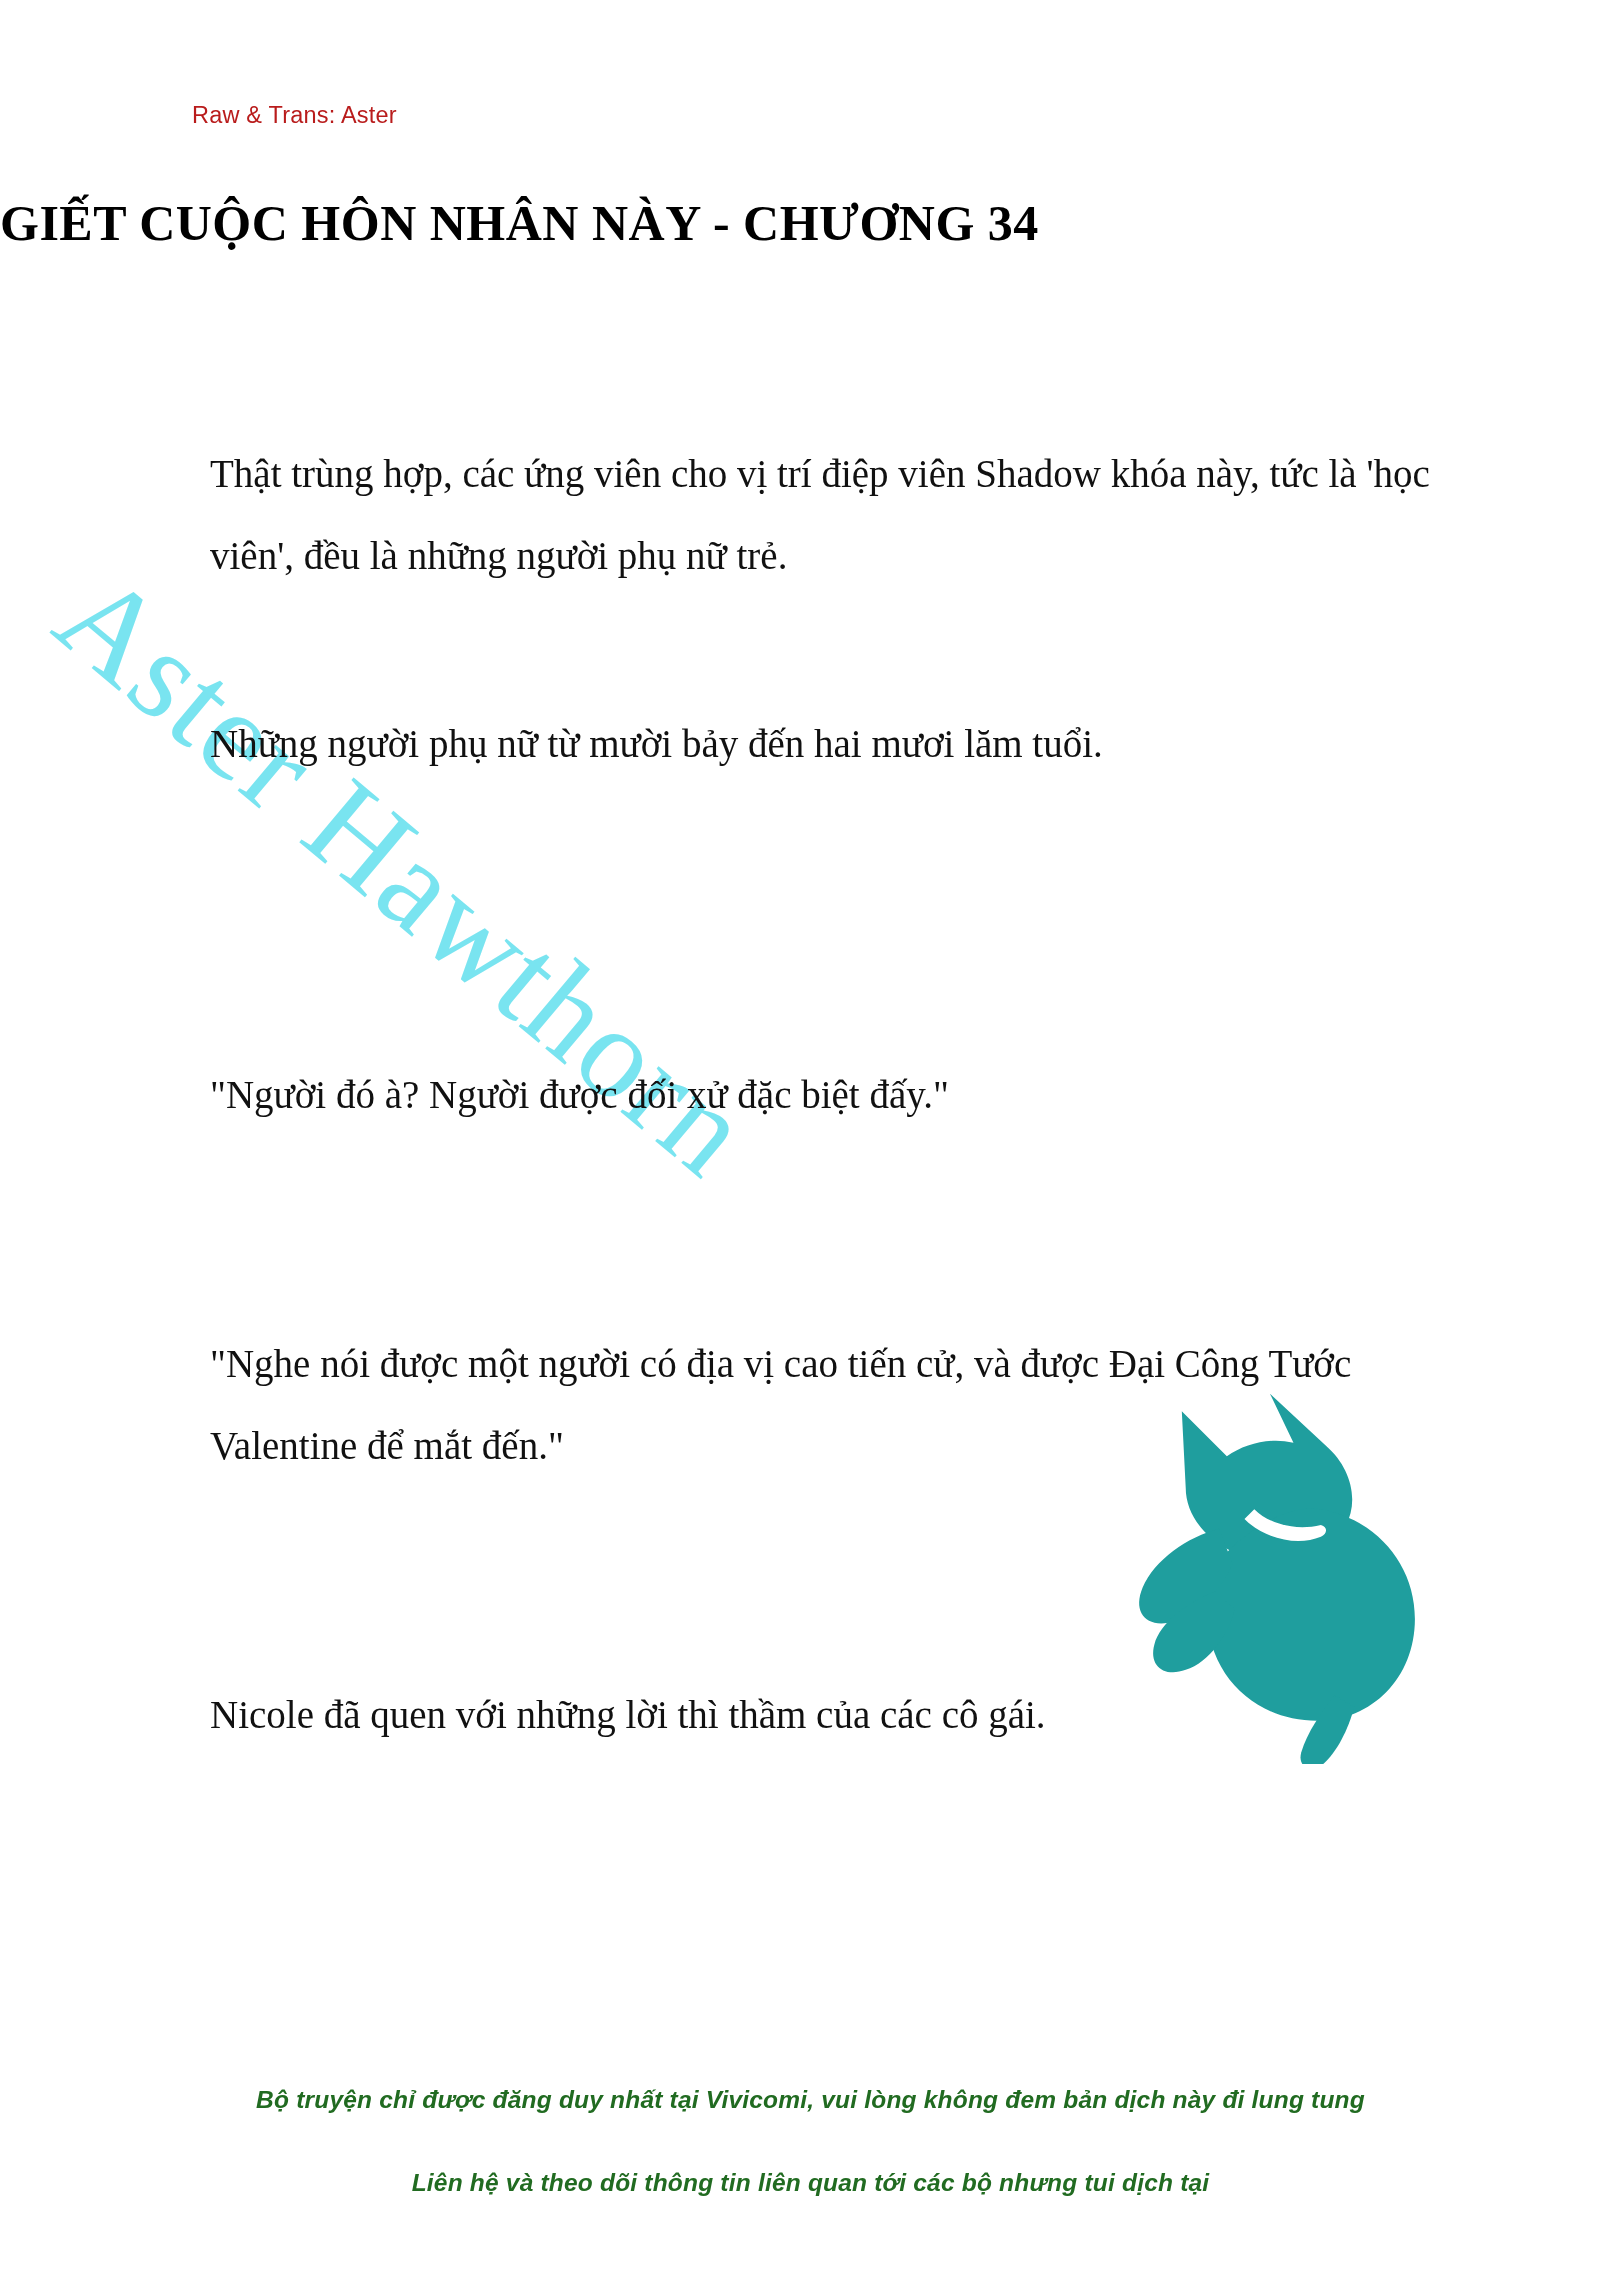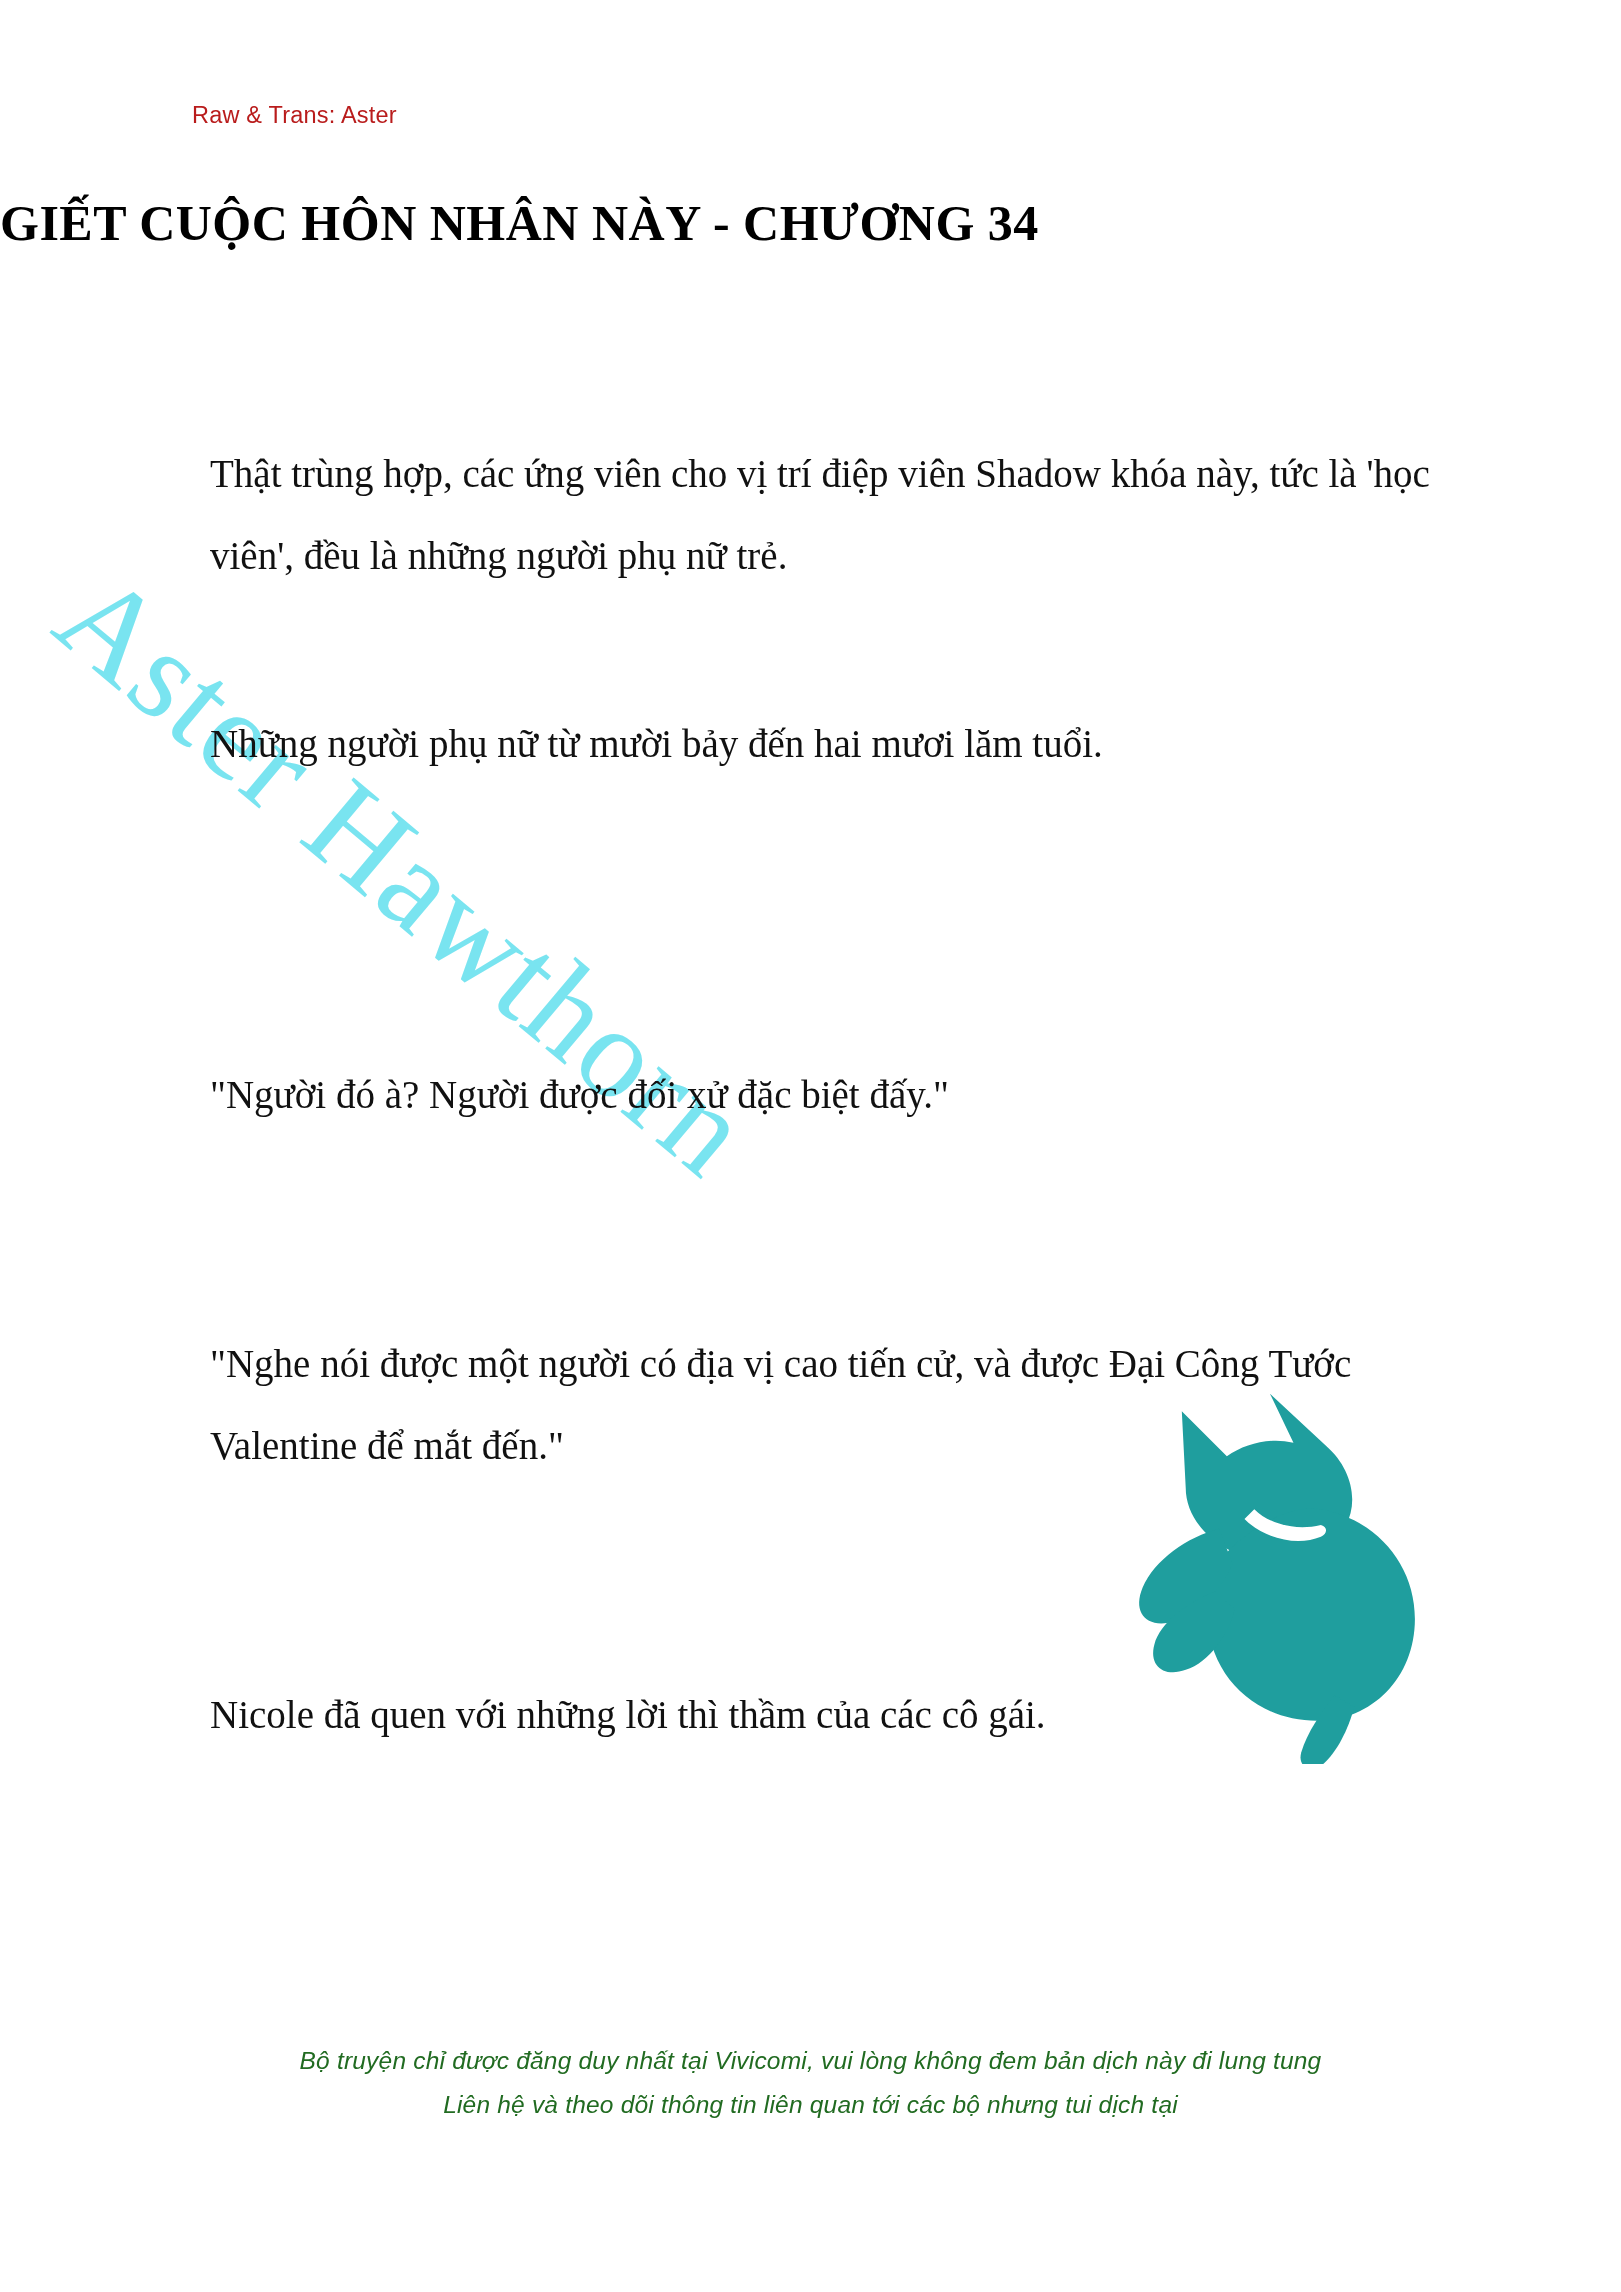--- a/index.html
+++ b/index.html
@@ -104,26 +104,27 @@
   .footer {
     position: absolute;
     left: 0;
     right: 0;
     top: 2039px;
     text-align: center;
     z-index: 3;
   }
   .footer-line {
     font-family: "Liberation Sans", "DejaVu Sans", sans-serif;
-    font-weight: normal;
+    font-weight: bold;
     font-style: italic;
     font-size: 24.5px;
     line-height: 44px;
     color: #216b21;
     letter-spacing: 0.2px;
+    margin-top: 39px;
   }
 
   
   .logo {
     position: absolute;
     left: 27.4px;
     top: 2203px;
     width: 265px;
     height: 86px;
     z-index: 3;

